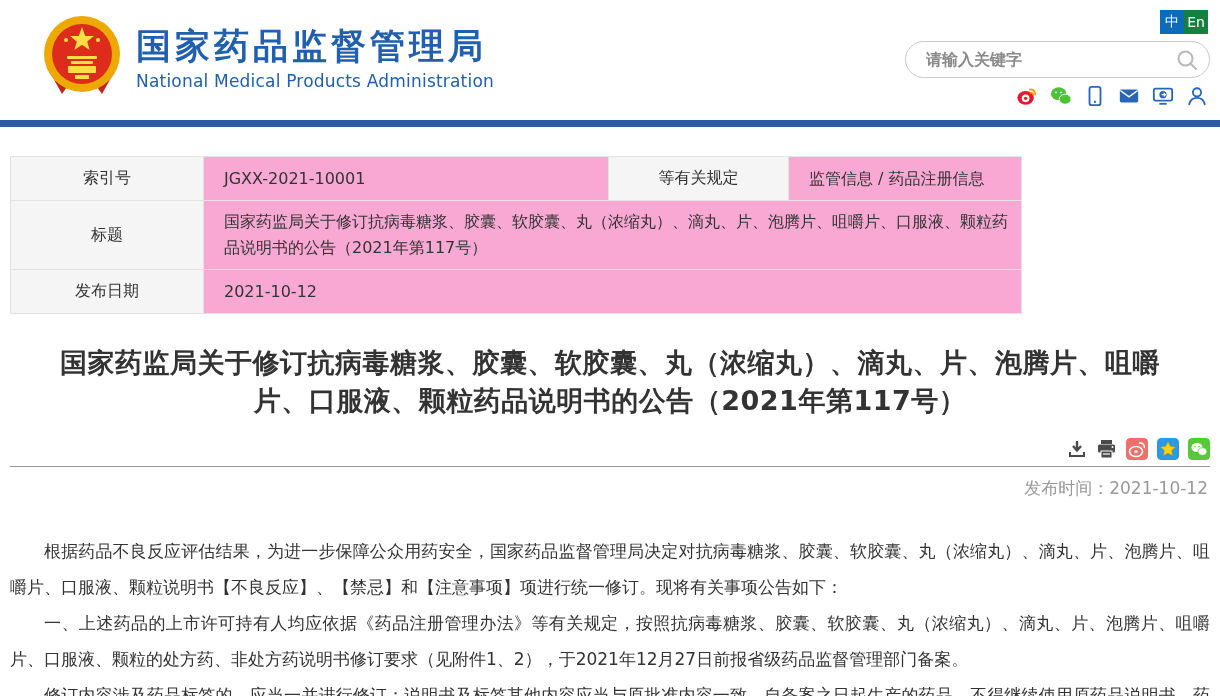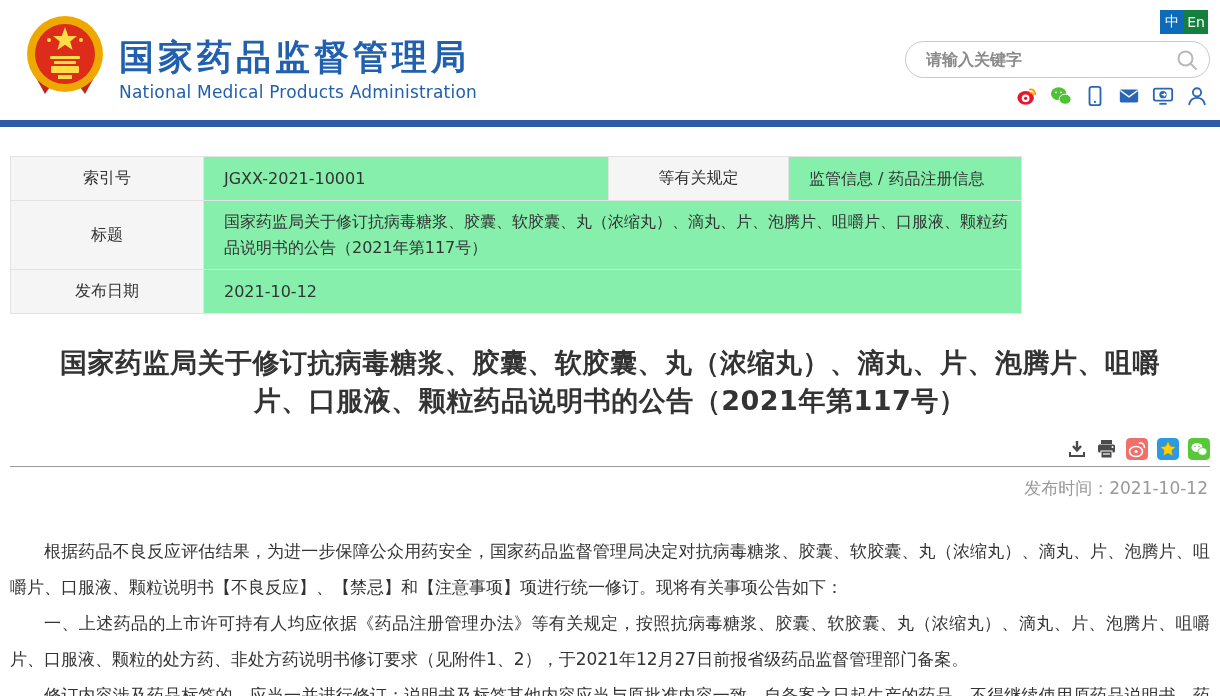--- a/index.html
+++ b/index.html
@@ -5,21 +5,21 @@
   * { box-sizing: border-box; margin: 0; padding: 0; }
   html,body { background:#fff; }
   body {
     width: 1220px; height: 696px;
     font-family: "DejaVu Sans", "Liberation Sans", sans-serif;
     color: #333; overflow: hidden;
   }
 
   
   .site-header { position: relative; height: 120px; background: #fff; }
-  .logo-area { position: absolute; left: 25px; top: 14px; display: flex; align-items: flex-end; }
+  .logo-area { position: absolute; left: 42px; top: 14px; display: flex; align-items: center; }
   .emblem { width: 80px; height: 88px; flex: 0 0 auto; }
   .title-block { margin-left: 14px; }
   .site-title { font-size: 35px; font-weight: bold; color: #2060ae; letter-spacing: 4px; line-height: 42px; }
   .site-subtitle { font-size: 17px; color: #2060ae; margin-top: 4px; letter-spacing: 0.2px; }
 
   .lang-switch { position: absolute; top: 10px; right: 12px; display: flex; }
   .lang-btn { width: 24px; height: 24px; border: none; font-size: 14px; color: #fff; cursor: pointer;
               display: flex; align-items: center; justify-content: center; font-family: inherit; }
   .lang-zh { background: #0e6bb8; }
   .lang-en { background: #15803d; }
@@ -33,21 +33,21 @@
 
   .social-row { position: absolute; top: 85px; right: 12px; display: flex; gap: 12px; align-items: center; }
   .social-row svg { width: 22px; height: 22px; display: block; cursor: pointer; }
 
   .blue-bar { height: 7px; background: #2e5aa8; width: 100%; }
 
   
   .info-table { width: 1012px; margin: 29px 10px 0; border-collapse: collapse; table-layout: fixed; }
   .info-table td { border: 1px solid #e3e3e3; font-size: 16px; vertical-align: middle; }
   .info-table .lbl { background: #f5f5f5; text-align: center; color: #333; }
-  .info-table .val { background: #86efac; padding: 8px 10px 8px 20px; color: #333; line-height: 26px; }
+  .info-table .val { background: #f9a8d4; padding: 8px 10px 8px 20px; color: #333; line-height: 26px; }
   .row-h { height: 44px; }
   .row-title { height: 62px; }
 
   
   .article-title { margin: 30px 55px 0; text-align: center; font-size: 27px; font-weight: bold;
                    color: #333; line-height: 38px; letter-spacing: 0.5px; }
   .tools-row { margin: 17px 10px 0; display: flex; justify-content: flex-end; align-items: center; gap: 9px; height: 24px; }
   .tools-row svg { display: block; cursor: pointer; }
   .badge { width: 22px; height: 22px; border-radius: 4px; }
   .rule { border: none; border-top: 1px solid #999; margin: 5px 10px 0; }

